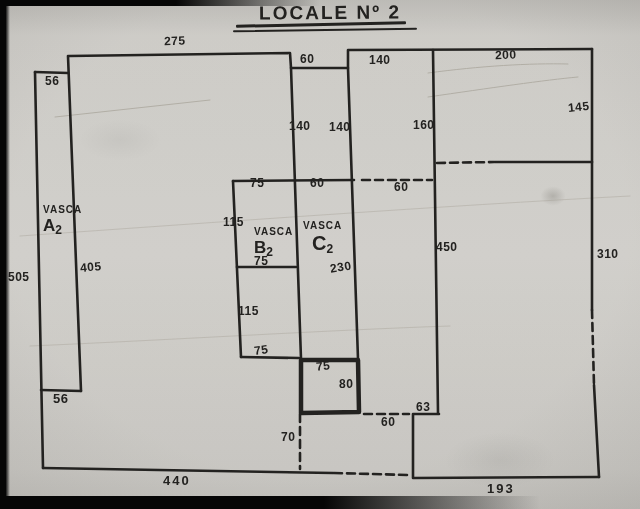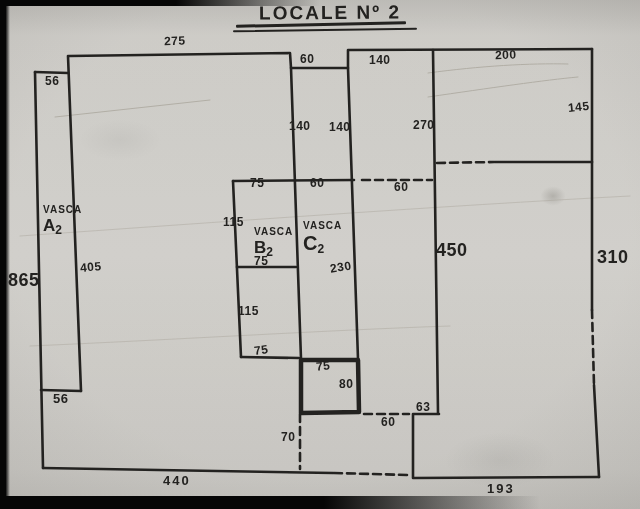--- a/index.html
+++ b/index.html
@@ -27,27 +27,27 @@
     font-size:19px;font-weight:700;letter-spacing:2px;white-space:nowrap;
     transform:rotate(-0.5deg);
   }
   .u{position:absolute;background:#232220;border-radius:1px;}
   .u1{left:236px;top:23px;width:170px;height:2.6px;transform:rotate(-1.2deg);}
   .u2{left:233px;top:29px;width:184px;height:1.8px;transform:rotate(-0.8deg);}
   .dim{
     position:absolute;font-size:12px;font-weight:700;letter-spacing:.5px;
     white-space:nowrap;line-height:1;
   }
-  .dim.big{font-size:18px;}
+  .dim.big{font-size:12px;}
   .dim.med{font-size:13px;}
   .vasca{position:absolute;line-height:1;}
   .vasca .nm{font-size:10px;font-weight:700;letter-spacing:1px;margin-top:24px;}
   .vasca .id{font-size:17px;font-weight:700;margin-top:2px;}
   .vasca .id .sub{font-size:12px;vertical-align:-3px;}
-  .vasca.c .id{font-size:20px;}
+  .vasca.c .id{font-size:20px;text-align:center;}
 </style>
 </head>
 <body>
 
 <div id="photo">
 
   <svg width="640" height="509" viewBox="0 0 640 509">
     <g fill="none" stroke="#232220" stroke-width="2.6" stroke-linecap="round" stroke-linejoin="round">
 
       <g stroke="#a8a49a" stroke-width="1" opacity="0.75">
@@ -98,24 +98,24 @@
   <div class="u u1"></div>
   <div class="u u2"></div>
 
   <div class="dim" style="left:164px;top:35px;transform:rotate(-2deg)">275</div>
   <div class="dim" style="left:45px;top:75px">56</div>
   <div class="dim" style="left:300px;top:53px">60</div>
   <div class="dim" style="left:369px;top:54px">140</div>
   <div class="dim" style="left:495px;top:49px;transform:rotate(-2deg)">200</div>
   <div class="dim" style="left:289px;top:120px">140</div>
   <div class="dim" style="left:329px;top:121px">140</div>
-  <div class="dim" style="left:413px;top:119px">270</div>
+  <div class="dim" style="left:413px;top:119px">160</div>
   <div class="dim" style="left:568px;top:101px;transform:rotate(-6deg)">145</div>
   <div class="dim" style="left:80px;top:261px;transform:rotate(-5deg)">405</div>
-  <div class="dim big" style="left:8px;top:271px">865</div>
+  <div class="dim big" style="left:8px;top:271px">505</div>
   <div class="dim" style="left:250px;top:177px">75</div>
   <div class="dim" style="left:310px;top:177px">60</div>
   <div class="dim" style="left:223px;top:216px">115</div>
   <div class="dim" style="left:254px;top:255px">75</div>
   <div class="dim" style="left:330px;top:261px;transform:rotate(-9deg)">230</div>
   <div class="dim" style="left:238px;top:305px">115</div>
   <div class="dim" style="left:254px;top:344px;transform:rotate(-8deg)">75</div>
   <div class="dim" style="left:394px;top:181px">60</div>
   <div class="dim big" style="left:436px;top:241px">450</div>
   <div class="dim big" style="left:597px;top:248px">310</div>

